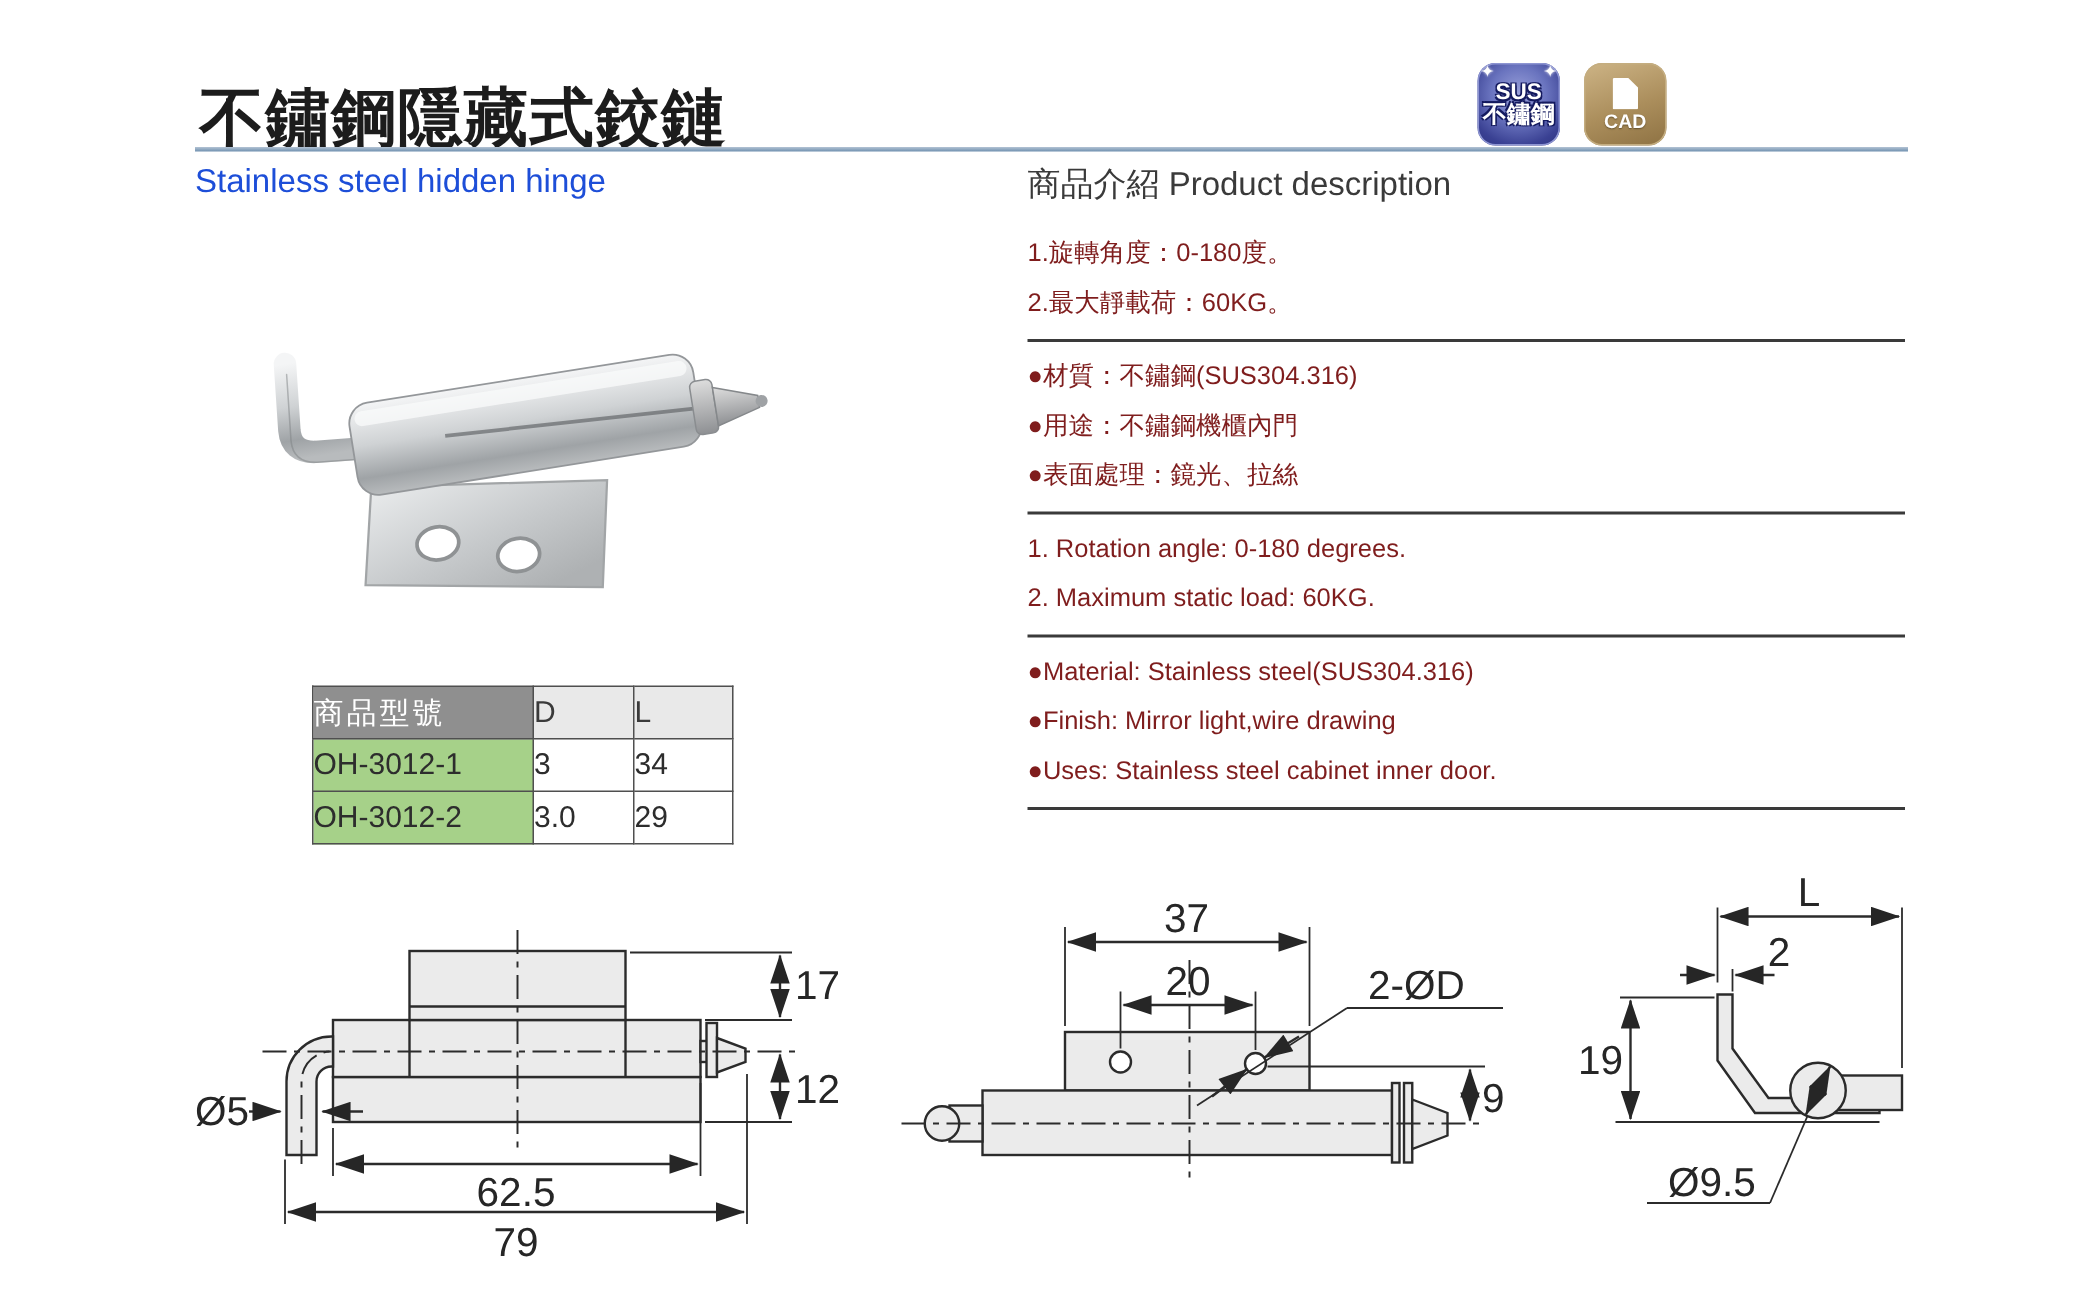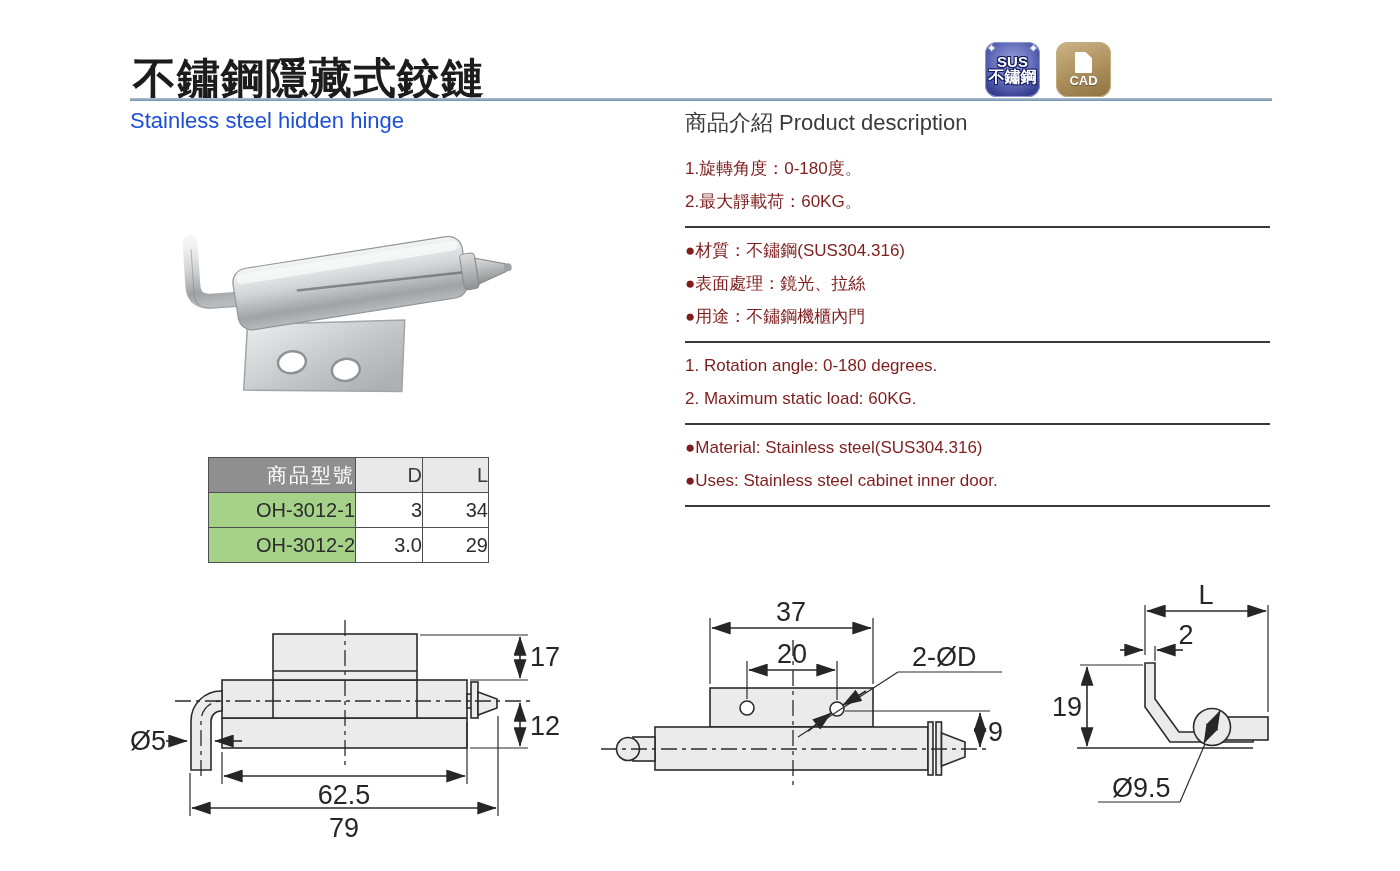--- a/index.html
+++ b/index.html
@@ -35,21 +35,21 @@
     text-shadow:0 1px 1px #66512d; }
 
   
   .desc { position:absolute; left:685px; top:108px; width:585px; }
   .desc-heading { font-size:22px; font-weight:normal; color:#3a3a3a; margin-bottom:14px; }
   .desc-line { font-size:17px; line-height:33px; color:#7f1d1d; }
   .desc hr { border:none; border-top:2px solid #3a3a3a; margin:8px 0 6px 0; }
 
   
   .spec-table { position:absolute; left:208px; top:457px; border-collapse:collapse; font-size:20px; }
-  .spec-table td, .spec-table th { border:1px solid #4f4f4f; text-align:right; height:35px; font-weight:normal; }
+  .spec-table td, .spec-table th { border:1px solid #4f4f4f; text-align:left; height:35px; font-weight:normal; }
   .col-model { width:147px; } .col-d { width:67px; } .col-l { width:66px; }
   .th-model { background:#8f8f8f; color:#fff; letter-spacing:2px; }
   .th-dl { background:#e9e9e9; color:#3a3a3a; }
   .td-model { background:#a6d189; color:#2d2d2d; }
   .td-val { background:#fff; color:#2d2d2d; }
 
   
   .photo-svg { position:absolute; left:148px; top:160px; }
   .drawings-svg { position:absolute; left:0; top:0; }
   .drawings-svg text { font-family:"Liberation Sans", sans-serif; font-size:27px; fill:#262626; }
@@ -106,27 +106,28 @@
       <circle cx="362" cy="132" r="4" fill="#9fa2a5"></circle>
     </g>
   </svg>
 
   <div class="desc">
     <div class="desc-heading">商品介紹 Product description</div>
     <div class="desc-line">1.旋轉角度：0-180度。</div>
     <div class="desc-line">2.最大靜載荷：60KG。</div>
     <hr>
     <div class="desc-line">●材質：不鏽鋼(SUS304.316)</div>
+    <div class="desc-line">●用途：不鏽鋼機櫃內門</div>
     <div class="desc-line">●表面處理：鏡光、拉絲</div>
-    <div class="desc-line">●用途：不鏽鋼機櫃內門</div>
     <hr>
     <div class="desc-line">1. Rotation angle: 0-180 degrees.</div>
     <div class="desc-line">2. Maximum static load: 60KG.</div>
     <hr>
     <div class="desc-line">●Material: Stainless steel(SUS304.316)</div>
+    <div class="desc-line">●Finish: Mirror light,wire drawing</div>
     <div class="desc-line">●Uses: Stainless steel cabinet inner door.</div>
     <hr>
   </div>
 
   <table class="spec-table">
     <tbody>
         <tr>
       <th class="col-model th-model">商品型號</th>
       <th class="col-d th-dl">D</th>
       <th class="col-l th-dl">L</th>

